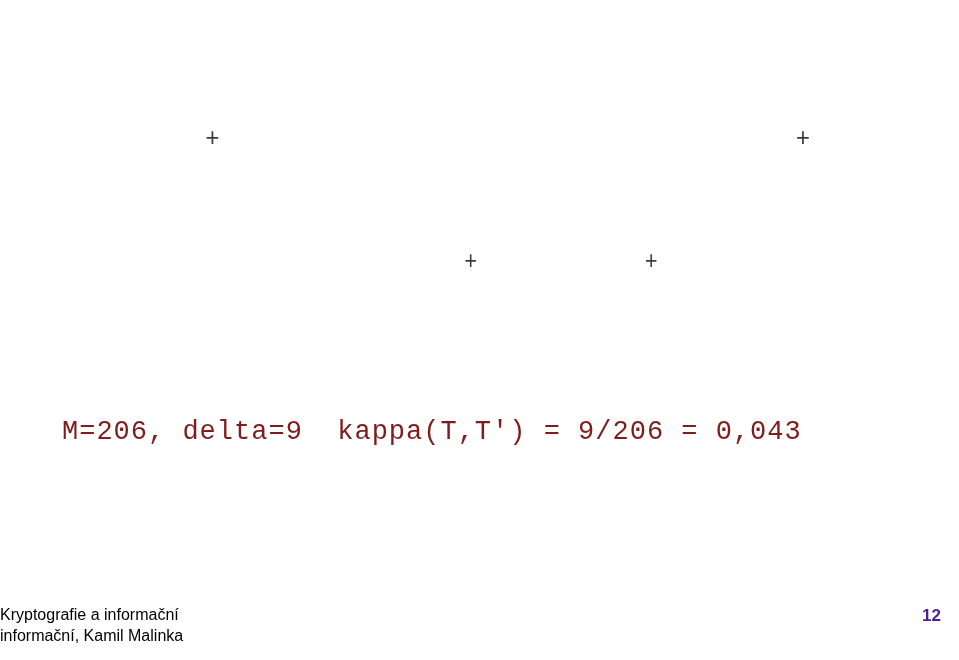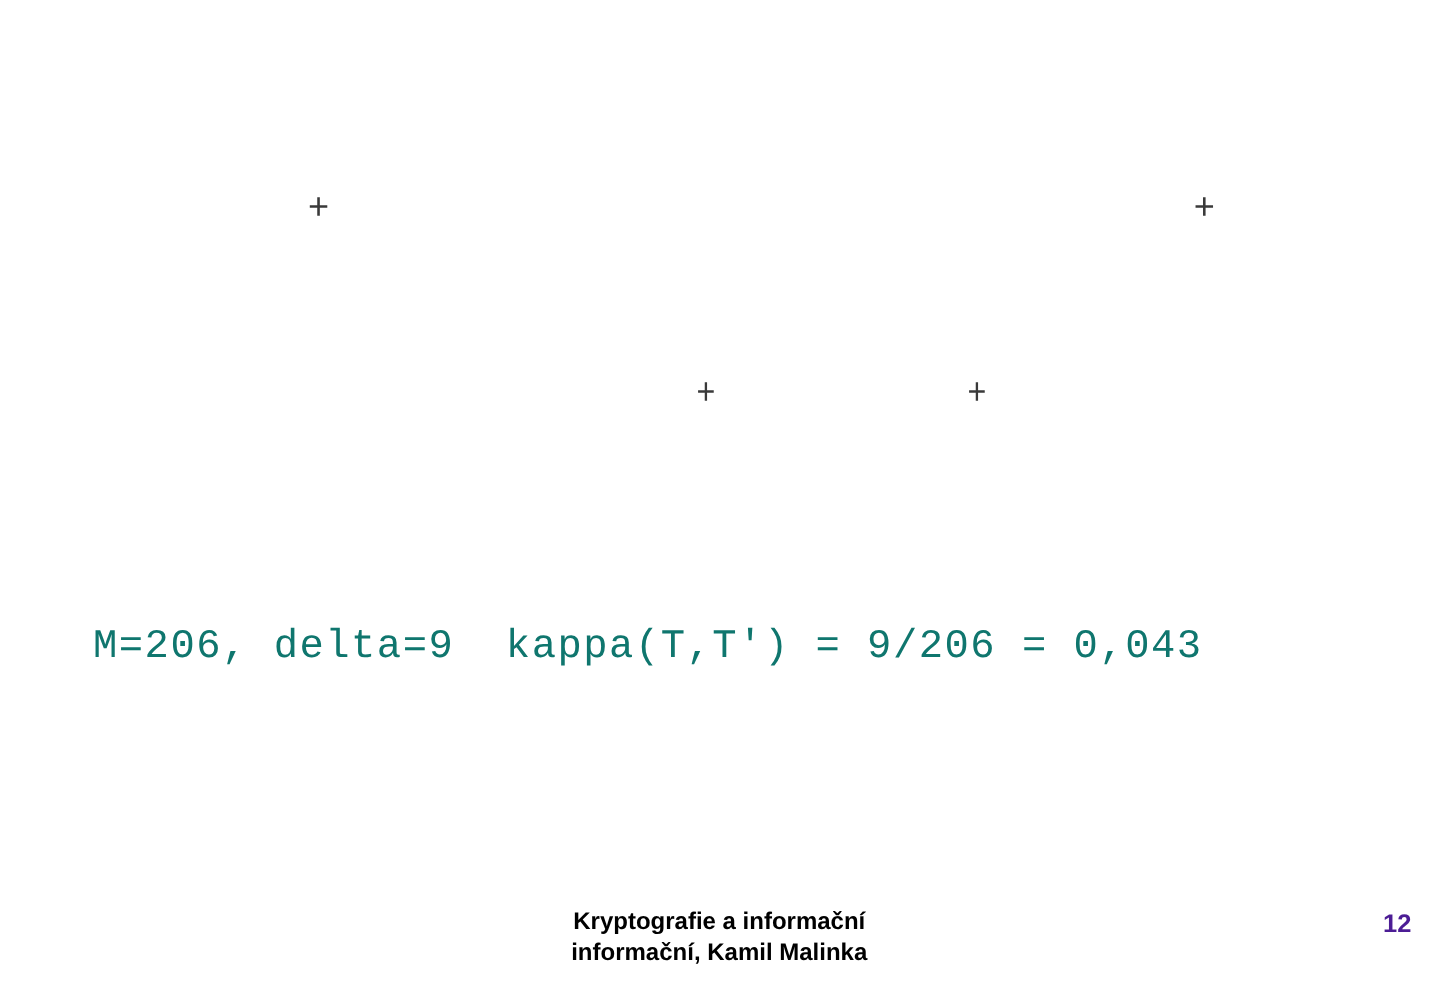--- a/index.html
+++ b/index.html
@@ -60,41 +60,40 @@
 
   
   .formula {
     position: absolute;
     left: 62px;
     top: 415px;
     font-family: "Liberation Mono", "DejaVu Sans Mono", monospace;
     font-size: 27px;
     line-height: 34px;
     letter-spacing: 1px;
-    color: #0f766e;
+    color: #7f1d1d;
     white-space: pre;
   }
 
   
   .footer {
     position: absolute;
     left: 0;
     top: 604px;
     width: 959px;
     height: 56px;
   }
   .footer-text {
     position: absolute;
     left: 0;
     top: 0;
     width: 959px;
-    text-align: center;
     font-family: "Liberation Sans", sans-serif;
     font-size: 16px;
-    font-weight: 700;
+    font-weight: 400;
     line-height: 21px;
     color: #000000;
   }
   .footer-line { display: block; }
   .page-number {
     position: absolute;
     right: 18px;
     top: 2px;
     font-family: "Liberation Sans", sans-serif;
     font-size: 17px;

